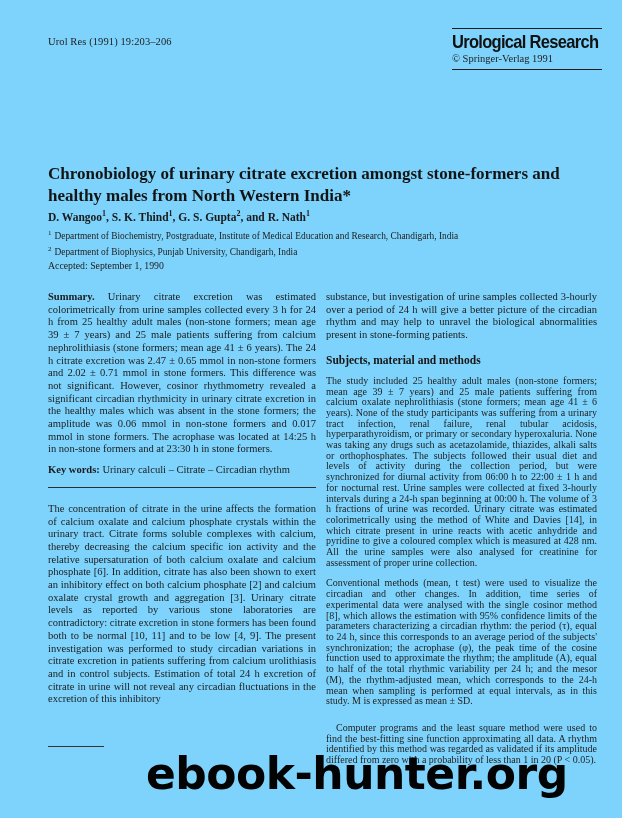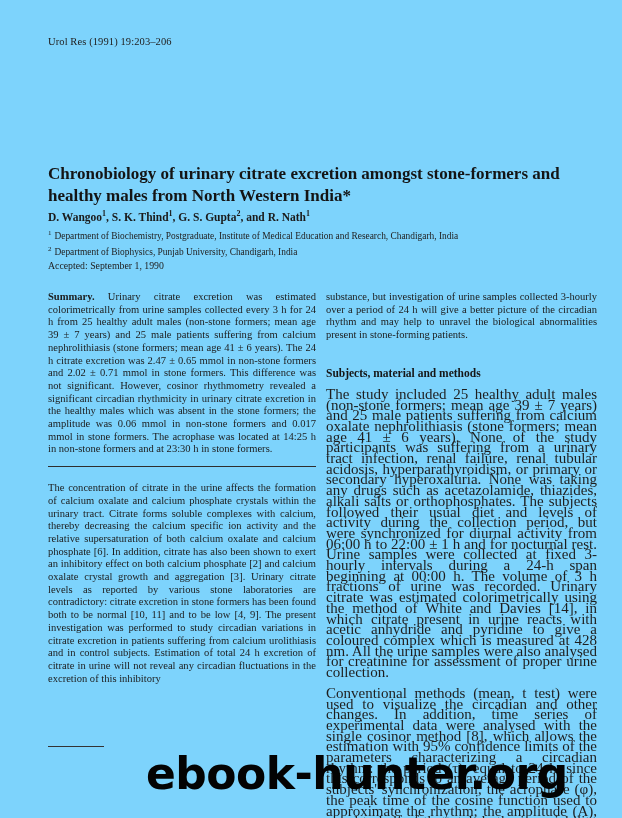--- a/index.html
+++ b/index.html
@@ -64,24 +64,24 @@
   .bodytext{
     font-size:10.55px;line-height:12.7px;
     text-align:justify;color:#1c1c1c;
   }
   .b{font-weight:700;}
   .keywords{margin-top:8px;}
   .abstract-rule{border-top:1px solid #2e2e2e;margin-top:10px;width:100%;}
   .intro1{margin-top:15px;}
   .section-heading{
     font-weight:700;font-size:11.5px;color:#161616;
-    margin-top:25px;
+    margin-top:12px;
   }
   .smalltext{
-    font-size:15px;line-height:10.7px;
+    font-size:10px;line-height:10.7px;
     text-align:justify;color:#1e1e1e;margin-top:10px;
   }
   .stats-heading{
     font-style:italic;font-size:10.8px;color:#1a1a1a;
     margin-top:19px;
   }
   .indent{text-indent:10px;margin-top:16px;}
   
   .footnote{
     position:absolute;left:48px;top:746px;width:272px;
@@ -100,37 +100,44 @@
     line-height:44px;
   }
 </style>
 </head>
 <body>
 
 <div class="page">
 
   <div class="journal-ref">Urol Res (1991) 19:203–206</div>
 
+  <div class="masthead">
+    <div class="rule"></div>
+    <div class="name">Urological Research</div>
+    <div class="pub">© Springer-Verlag 1991</div>
+    <div class="rule"></div>
+  </div>
 
   <div class="title">Chronobiology of urinary citrate excretion amongst stone-formers and healthy males from North Western India*</div>
 
   <div class="authors">
     <span>D. Wangoo</span><sup>1</sup><span>, </span><span>S. K. Thind</span><sup>1</sup><span>, </span><span>G. S. Gupta</span><sup>2</sup><span>, and </span><span>R. Nath</span><sup>1</sup>
   </div>
 
   <div class="affils">
     <div><sup>1</sup><span>Department of Biochemistry, Postgraduate, Institute of Medical Education and Research, Chandigarh, India</span></div>
     <div><sup>2</sup><span>Department of Biophysics, Punjab University, Chandigarh, India</span></div>
   </div>
 
   <div class="accepted">Accepted: September 1, 1990</div>
 
   <div class="col-left">
     <p class="bodytext"><span class="b">Summary.</span><span> Urinary citrate excretion was estimated colorimetrically from urine samples collected every 3 h for 24 h from 25 healthy adult males (non-stone formers; mean age 39 ± 7 years) and 25 male patients suffering from calcium nephrolithiasis (stone formers; mean age 41 ± 6 years). The 24 h citrate excretion was 2.47 ± 0.65 mmol in non-stone formers and 2.02 ± 0.71 mmol in stone formers. This difference was not significant. However, cosinor rhythmometry revealed a significant circadian rhythmicity in urinary citrate excretion in the healthy males which was absent in the stone formers; the amplitude was 0.06 mmol in non-stone formers and 0.017 mmol in stone formers. The acrophase was located at 14:25 h in non-stone formers and at 23:30 h in stone formers.</span></p>
 
+    <p class="bodytext keywords"><span class="b">Key words:</span><span> Urinary calculi – Citrate – Circadian rhythm</span></p>
 
     <div class="abstract-rule"></div>
 
     <p class="bodytext intro1">The concentration of citrate in the urine affects the formation of calcium oxalate and calcium phosphate crystals within the urinary tract. Citrate forms soluble complexes with calcium, thereby decreasing the calcium specific ion activity and the relative supersaturation of both calcium oxalate and calcium phosphate [6]. In addition, citrate has also been shown to exert an inhibitory effect on both calcium phosphate [2] and calcium oxalate crystal growth and aggregation [3]. Urinary citrate levels as reported by various stone laboratories are contradictory: citrate excretion in stone formers has been found both to be normal [10, 11] and to be low [4, 9]. The present investigation was performed to study circadian variations in citrate excretion in patients suffering from calcium urolithiasis and in control subjects. Estimation of total 24 h excretion of citrate in urine will not reveal any circadian fluctuations in the excretion of this inhibitory</p>
   </div>
 
   <div class="col-right">
     <p class="bodytext">substance, but investigation of urine samples collected 3-hourly over a period of 24 h will give a better picture of the circadian rhythm and may help to unravel the biological abnormalities present in stone-forming patients.</p>
 
     <div class="section-heading">Subjects, material and methods</div>

